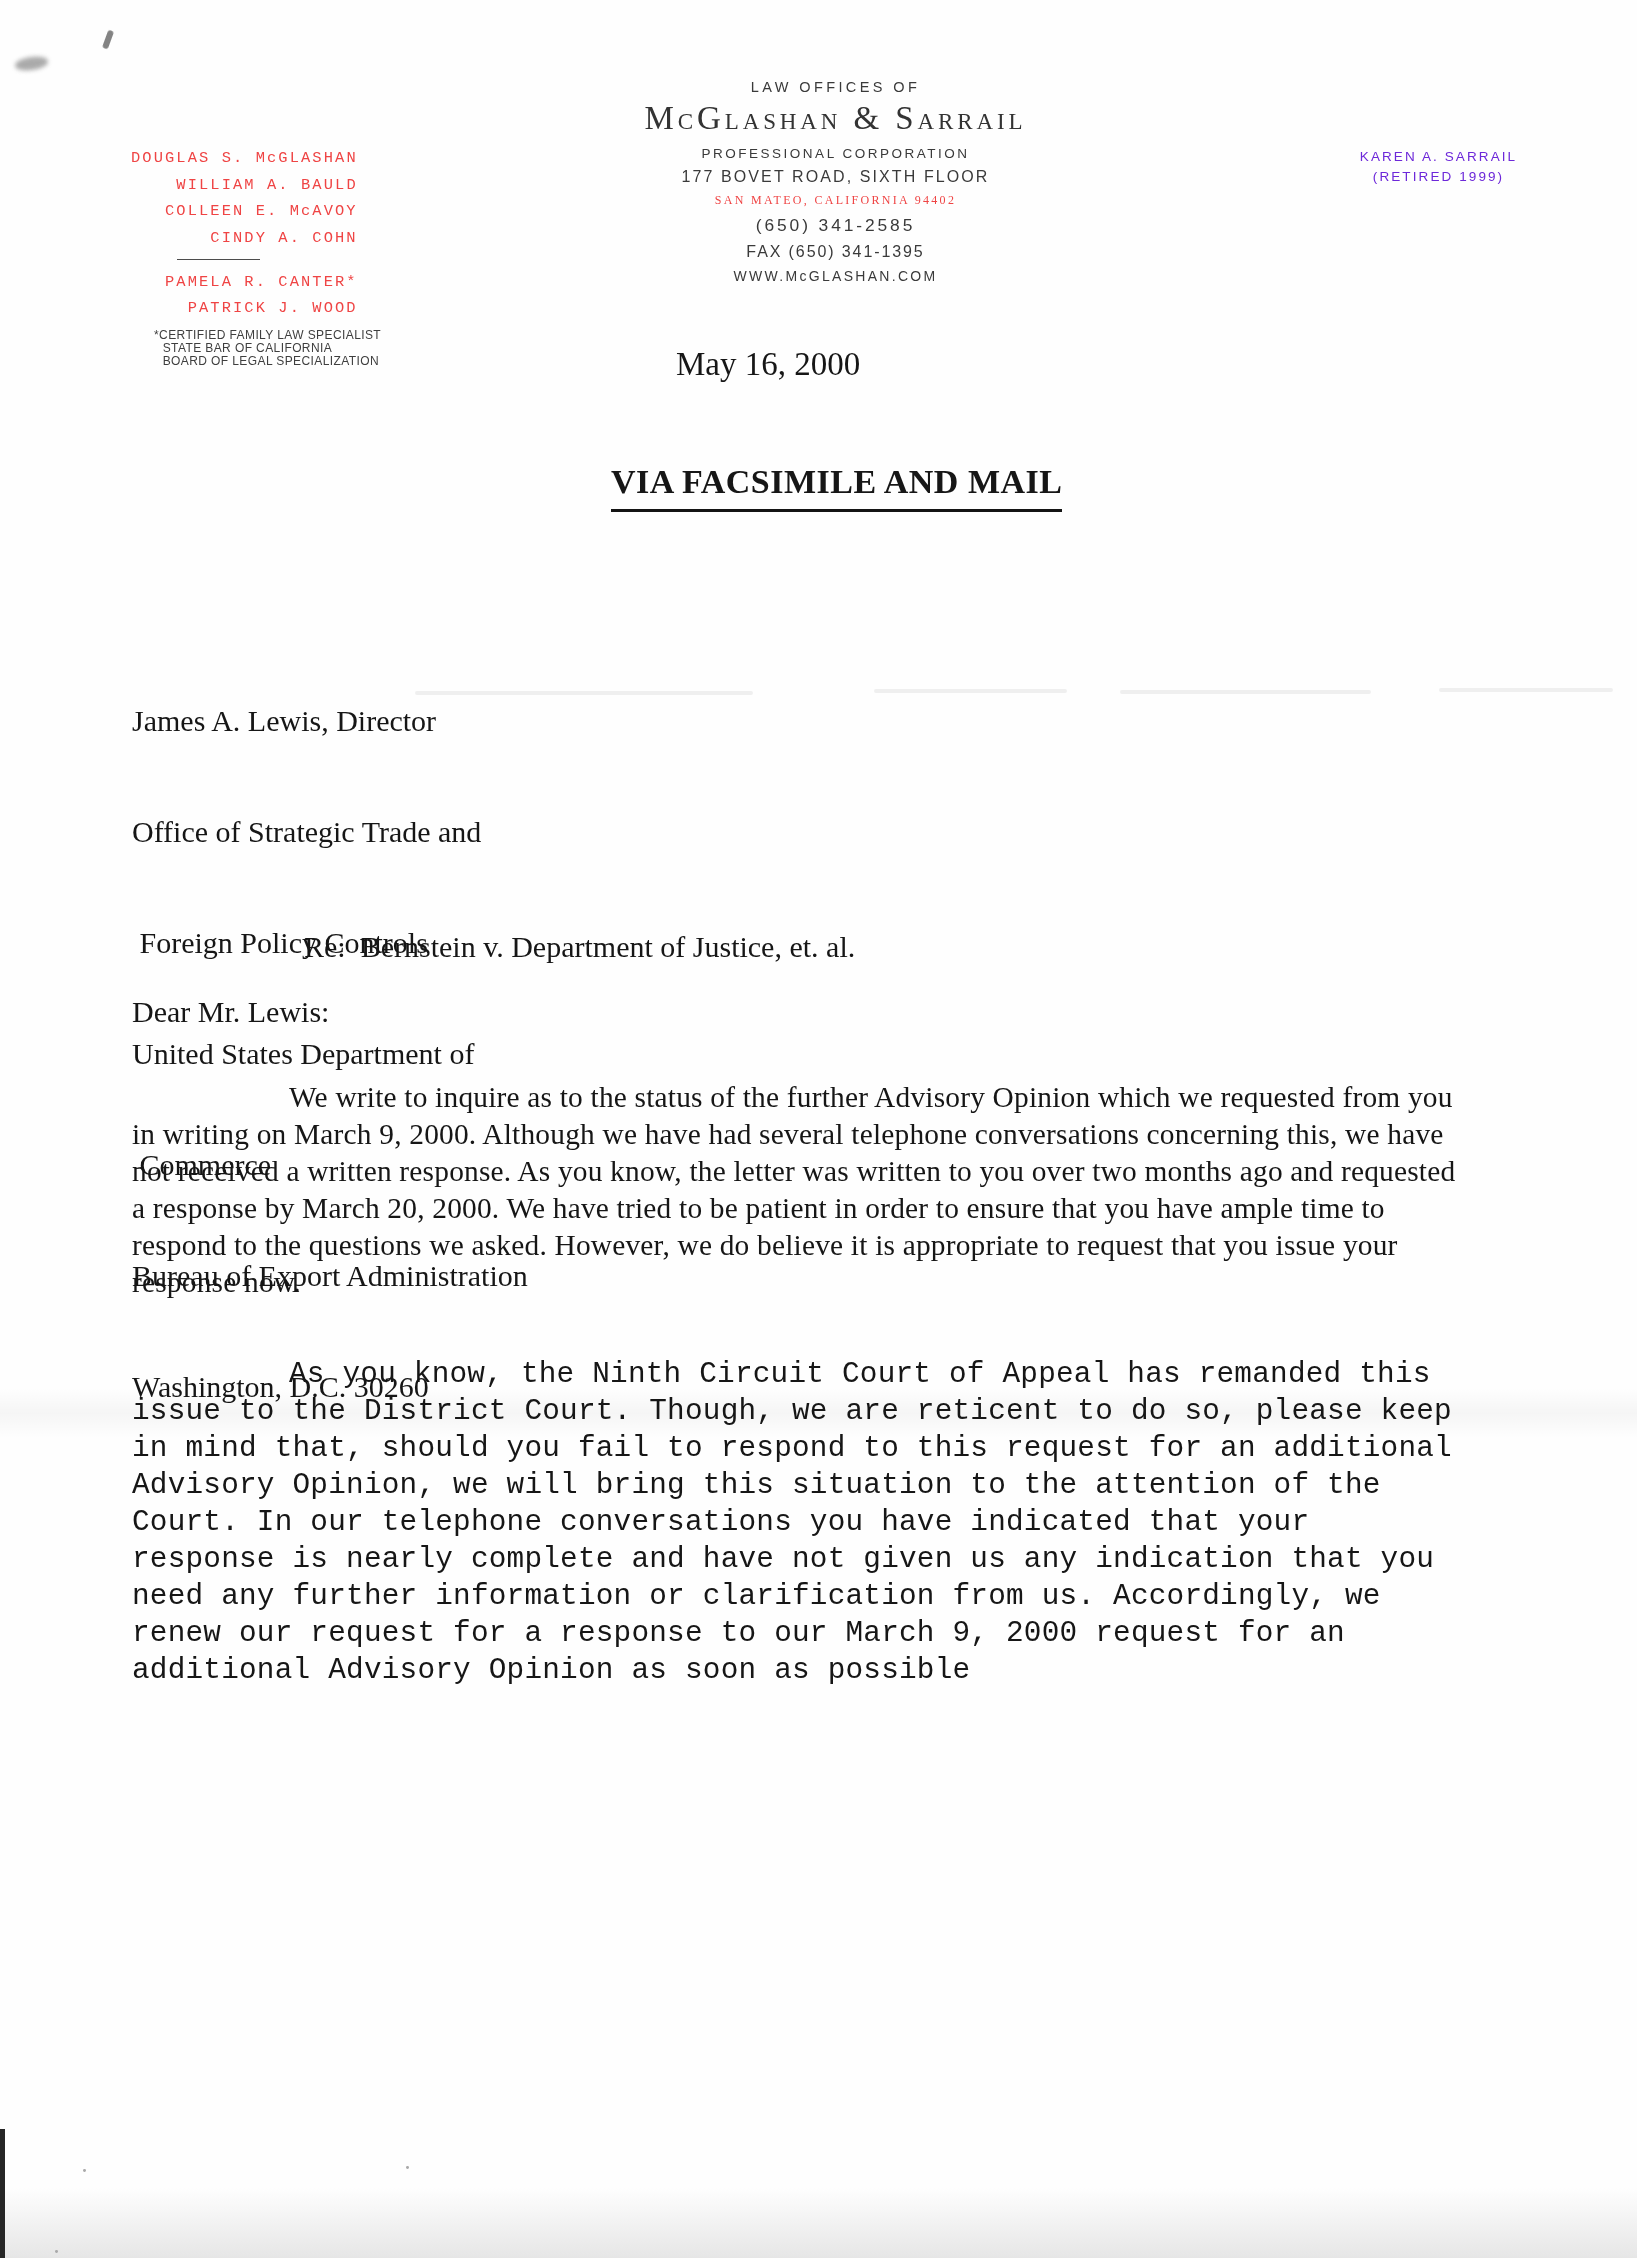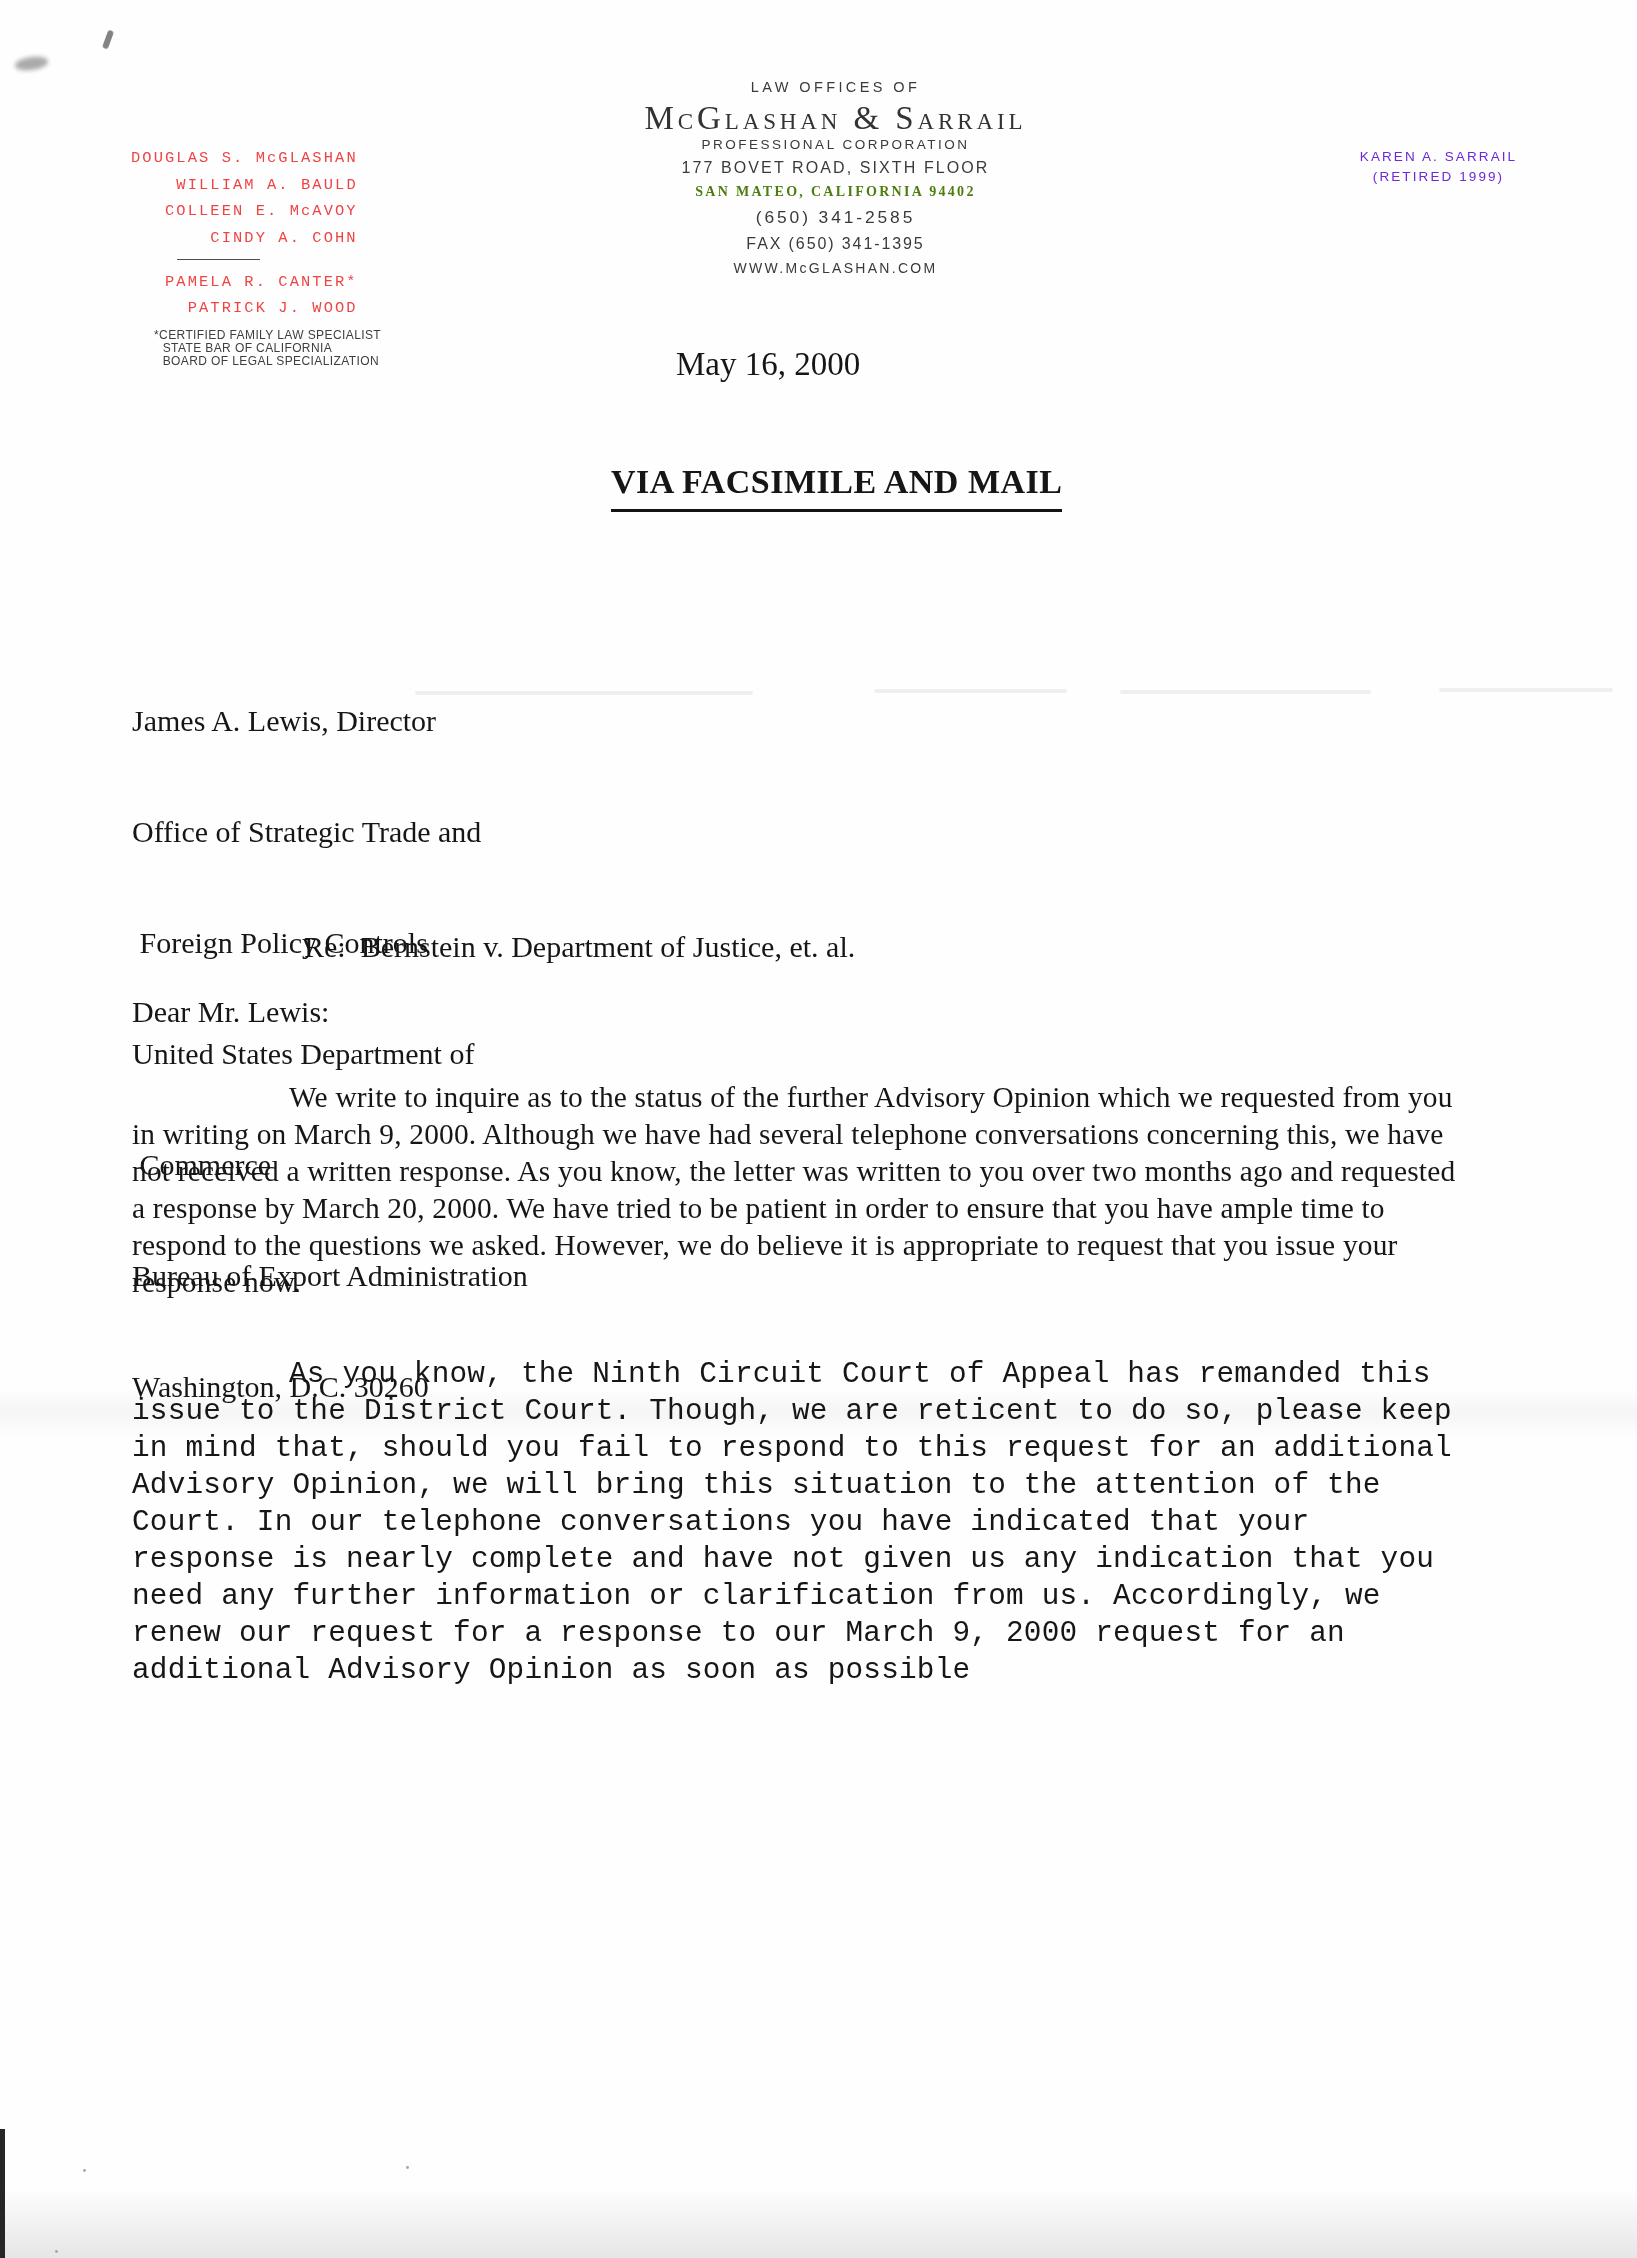--- a/index.html
+++ b/index.html
@@ -59,27 +59,27 @@
   }
   .lh-footnote .indent { padding-left: 8.7px; }
   .lh-center {
     position: absolute; left: 546px; top: 79px; width: 579px;
     text-align: center; color: #3a3a3a;
     font-family: "Liberation Sans", sans-serif; white-space: nowrap;
   }
   .lh-tagline { font-size: 14.5px; letter-spacing: 3.4px; margin-bottom: 4.8px; }
   .lh-firm {
     font-family: "Liberation Serif", serif; font-variant: small-caps;
-    font-size: 33px; letter-spacing: 3.9px; color: #333; margin-bottom: 0;
+    font-size: 33px; letter-spacing: 3.9px; color: #333; margin-bottom: 9px;
   }
   .lh-sub   { font-size: 13.5px;   letter-spacing: 2.5px; margin-bottom: 7.7px; }
   .lh-addr1 { font-size: 16px; letter-spacing: 2.1px; margin-bottom: 6.8px; }
   .lh-addr2 {
-    font-family: "Liberation Serif", serif; font-weight: bold;
-    font-size: 14px; letter-spacing: 2.3px; color: #4d7c0f; margin-bottom: 6.8px;
+    font-family: "Liberation Serif", serif; font-weight: normal;
+    font-size: 12px; letter-spacing: 2.3px; color: #ef4444; margin-bottom: 6.8px;
   }
   .lh-phone { font-size: 17.4px;   letter-spacing: 2.9px;   margin-bottom: 6.8px; }
   .lh-fax   { font-size: 16px; letter-spacing: 1.9px;   margin-bottom: 6.8px; }
   .lh-web   { font-size: 14px; letter-spacing: 2.3px; }
   .lh-right {
     position: absolute; left: 1334px; top: 147px; width: 209px;
     text-align: center; font-family: "Liberation Sans", sans-serif;
     font-size: 13.5px; line-height: 20px; letter-spacing: 2.1px;
     color: #6d28d9; white-space: nowrap;
   }

